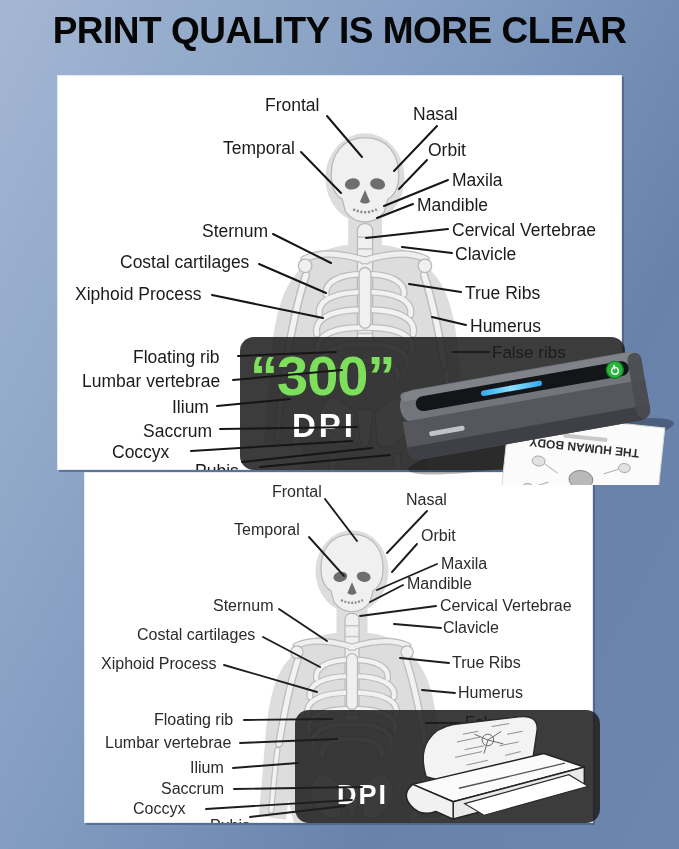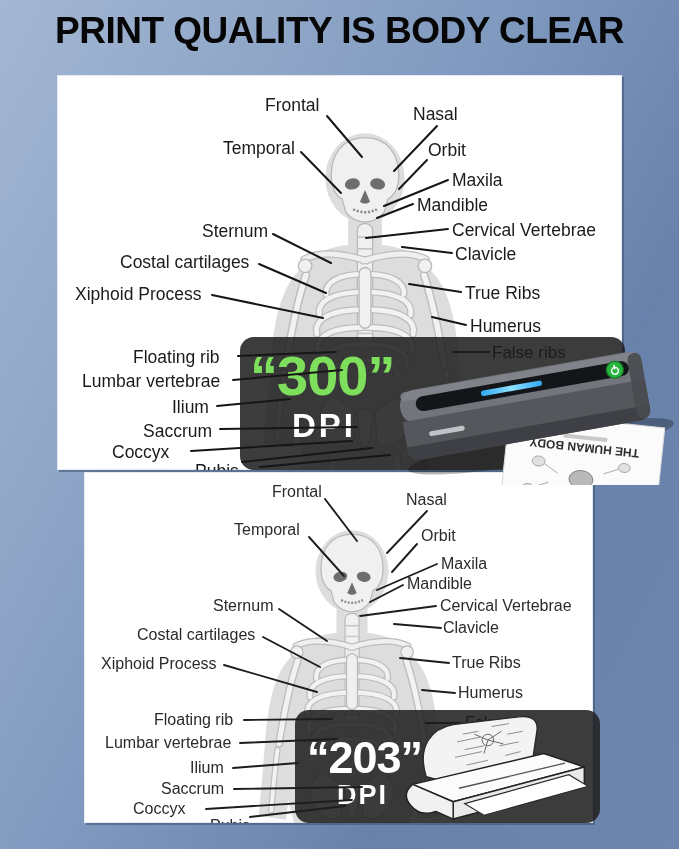--- a/index.html
+++ b/index.html
@@ -91,21 +91,21 @@
         <path d="M150,344 L170,344 L166,380 L160,392 L154,380 Z"></path>
       </g>
       <g fill="none" stroke-linecap="round">
         <path d="M122,400 C120,440 118,490 120,540 M198,400 C200,440 202,490 200,540" stroke="#bdbdbd" stroke-width="10"></path>
         <path d="M122,400 C120,440 118,490 120,540 M198,400 C200,440 202,490 200,540" stroke="#f2f2f2" stroke-width="6.5"></path>
       </g>
     </symbol>
   </defs>
 </svg>
 
-<div id="page-title">PRINT QUALITY IS BODY CLEAR</div>
+<div id="page-title">PRINT QUALITY IS MORE CLEAR</div>
 
 <div class="panel" id="panel300">
   <svg class="skel" style="left:169px;top:44px" width="278" height="540" viewBox="0 0 320 640">
       <use href="#skel"></use>
     </svg>
   <div class="label" style="left:208px;top:21px">Frontal</div>
   <div class="label" style="left:356px;top:30px">Nasal</div>
   <div class="label" style="left:166px;top:64px">Temporal</div>
   <div class="label" style="left:371px;top:66px">Orbit</div>
   <div class="label" style="left:395px;top:96px">Maxila</div>
@@ -155,21 +155,20 @@
   <div class="ghost-line" style="left:212px;top:14px;width:38px"></div>
   <div class="ghost ghost-pelvis">Pelvis</div>
   <div class="dpi-num">“300”</div>
   <div class="dpi-unit">DPI</div>
 </div>
 
 <div class="overlay" id="overlay203">
   <div class="ghost ghost-false">False ribs</div>
   <div class="ghost-line" style="left:130px;top:12px;width:36px"></div>
   <div class="ghost ghost-pals">pals</div>
-  <div class="dpi-num">“203”</div>
   <div class="dpi-unit">DPI</div>
 </div>
 
 <svg id="leader-lines" width="679" height="849" viewBox="0 0 679 849">
   <g stroke="#161616" stroke-width="2" stroke-linecap="round">
     <line x1="327" y1="116" x2="362" y2="157"></line>
     <line x1="437" y1="126" x2="394" y2="171"></line>
     <line x1="301" y1="152" x2="341" y2="193"></line>
     <line x1="427" y1="160" x2="399" y2="189"></line>
     <line x1="448" y1="180" x2="384" y2="206"></line>

